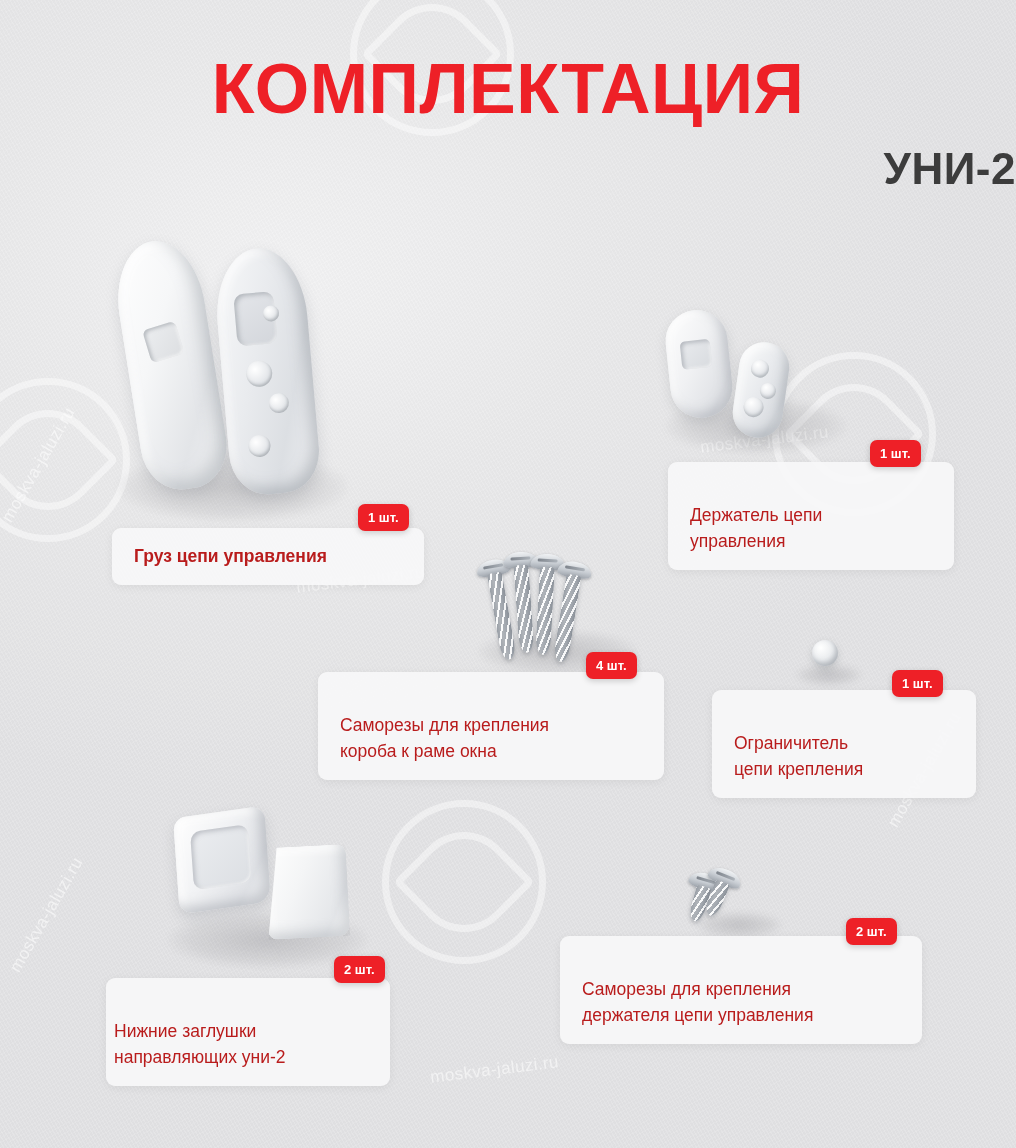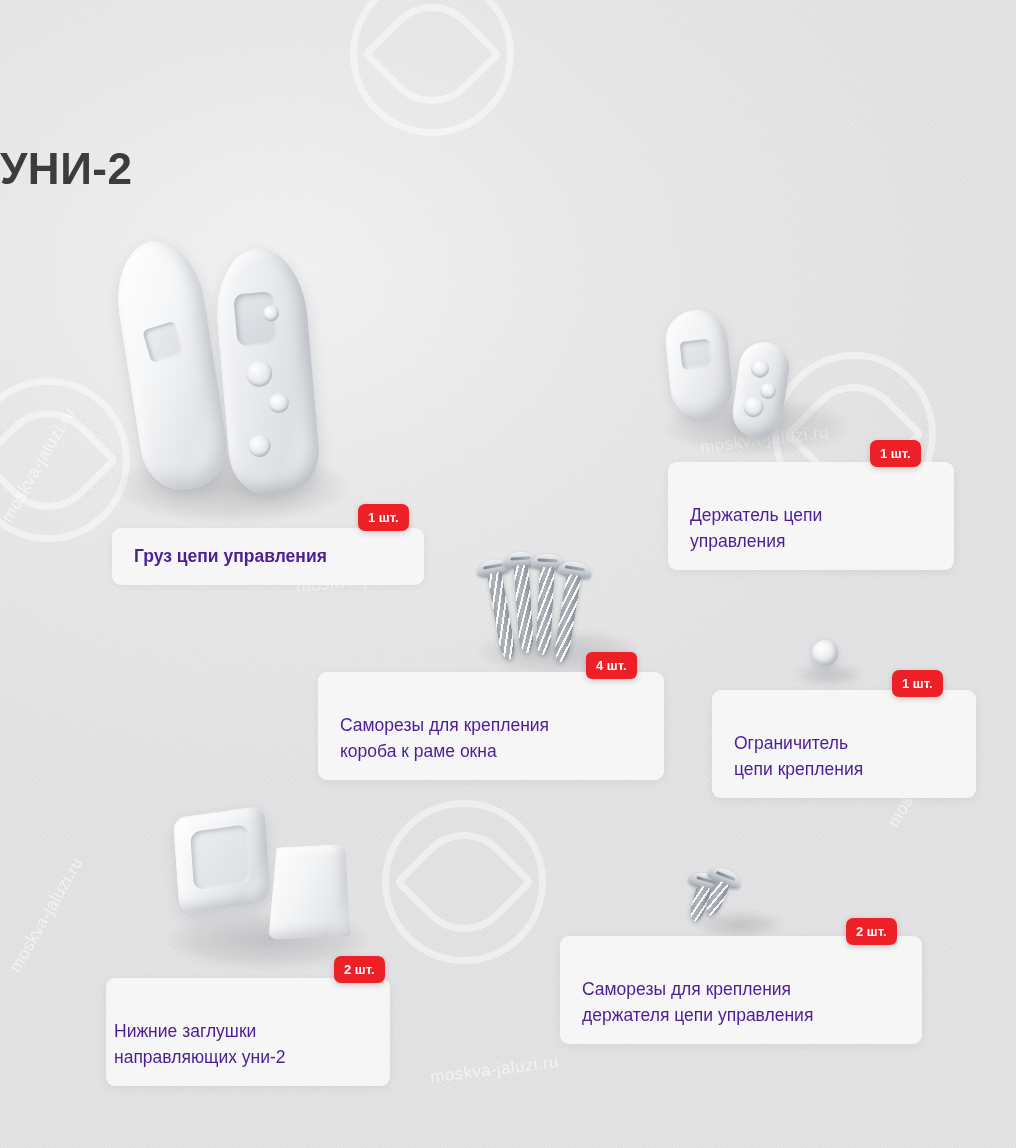--- a/index.html
+++ b/index.html
@@ -74,35 +74,35 @@
     line-height: 1;
     font-weight: 800;
     letter-spacing: 0.5px;
     color: #ee2027;
   }
   .subtitle {
     position: absolute;
     top: 147px;
     left: 0;
     width: 100%;
-    text-align: left;
+    text-align: right;
     font-size: 44px;
     line-height: 1;
     font-weight: 800;
     letter-spacing: 0.5px;
     color: #3c3c3c;
   }
   
   .card {
     position: absolute;
     background: rgba(247,247,248,0.92);
     border-radius: 9px;
     box-shadow: 0 2px 10px rgba(0,0,0,0.06);
     padding: 16px 22px;
-    color: #4c1d95;
+    color: #b91c1c;
     font-size: 17.5px;
     line-height: 1.45;
     font-weight: 400;
   }
   .badge {
     position: absolute;
     background: #ee2027;
     color: #fff;
     font-size: 13px;
     font-weight: 700;
@@ -247,20 +247,21 @@
   <div class="wm-logo" style="left:772px; top:352px;"></div>
   <div class="wm-logo" style="left:350px; top:-28px;"></div>
 
   <div class="wm" style="left:-26px; top:455px; transform:rotate(-60deg);">moskva-jaluzi.ru</div>
   <div class="wm" style="left:-18px; top:905px; transform:rotate(-60deg);">moskva-jaluzi.ru</div>
   <div class="wm" style="left:296px; top:570px; transform:rotate(-7deg);">moskva-jaluzi.ru</div>
   <div class="wm" style="left:700px; top:430px; transform:rotate(-7deg);">moskva-jaluzi.ru</div>
   <div class="wm" style="left:860px; top:760px; transform:rotate(-60deg);">moskva-jaluzi.ru</div>
   <div class="wm" style="left:430px; top:1060px; transform:rotate(-7deg);">moskva-jaluzi.ru</div>
 
+  <div class="title">КОМПЛЕКТАЦИЯ</div>
   <div class="subtitle">УНИ-2</div>
 
   <div class="shade" style="left:118px; top:452px; width:230px; height:70px;"></div>
   <div class="part" style="left:128px; top:240px;">
     <div class="weight-a"></div>
   </div>
   <div class="part" style="left:222px; top:248px;">
     <div class="weight-b">
       <div class="slot" style="left:18px; top:44px; width:40px; height:52px;"></div>
       <div class="nub" style="left:24px; top:112px; width:26px; height:26px;"></div>
@@ -307,21 +308,21 @@
     </div>
     <div class="screw" style="left:92px; top:14px; transform:rotate(9deg);">
       <div class="head"></div>
         <div class="shaft"></div>
     </div>
   </div>
   <div class="card" style="left:318px; top:672px; width:302px; white-space:pre-line;">
     <span>Саморезы для крепления
 короба к раме окна</span>
   </div>
-  <div class="badge" style="left:586px; top:652px;border-radius:6px;">4 шт.</div>
+  <div class="badge" style="left:586px; top:652px;">4 шт.</div>
 
   <div class="shade" style="left:796px; top:664px; width:66px; height:22px;"></div>
   <div class="part" style="left:812px; top:640px;">
     <div class="bead"></div>
   </div>
   <div class="card" style="left:712px; top:690px; width:220px; white-space:pre-line;">
     <span>Ограничитель
 цепи крепления</span>
   </div>
   <div class="badge" style="left:892px; top:670px;">1 шт.</div>

